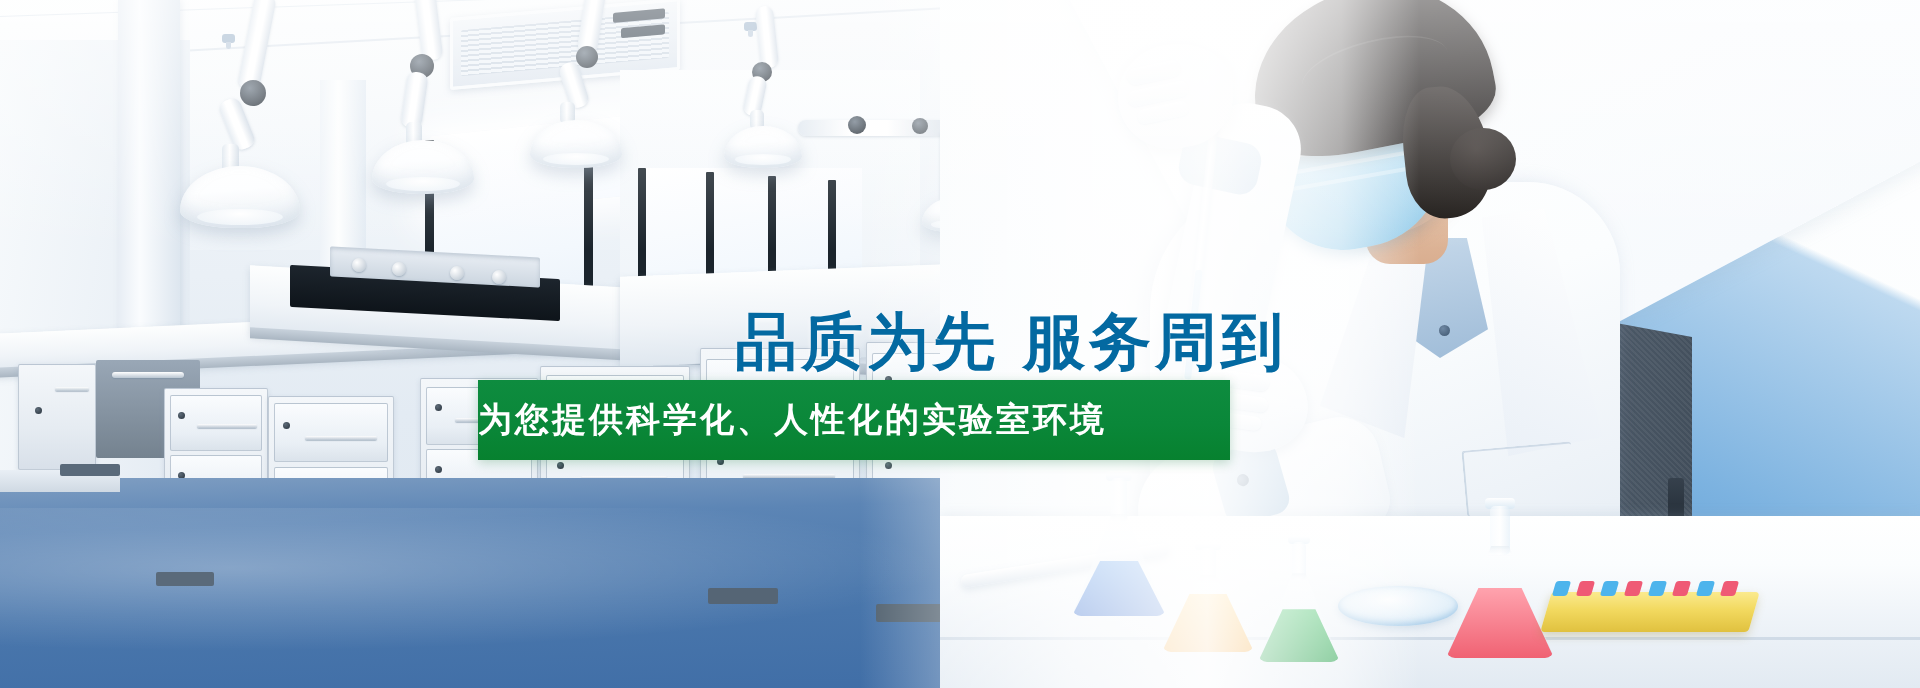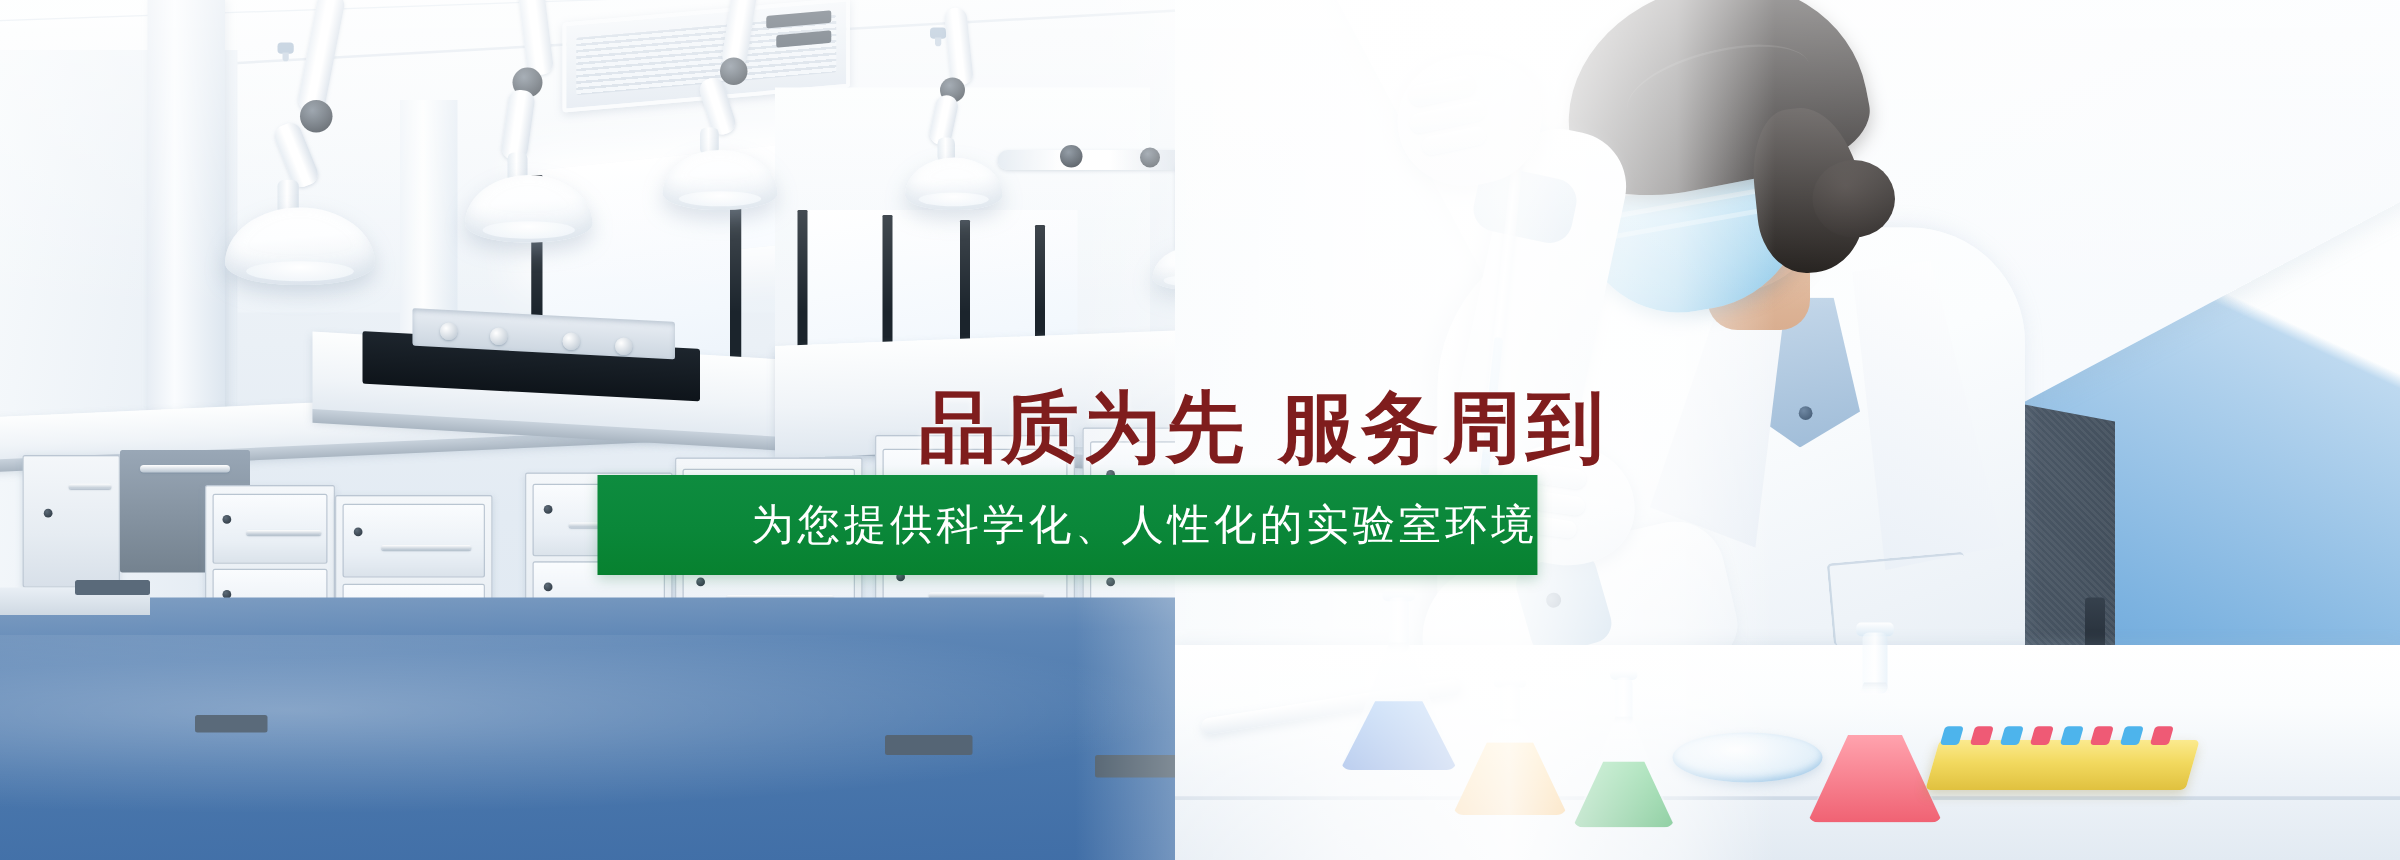--- a/index.html
+++ b/index.html
@@ -260,29 +260,29 @@
       background:linear-gradient(180deg,rgba(255,255,255,.55),rgba(255,255,255,0));}
 
   
   .textblock{left:0;top:0;width:1920px;height:688px;pointer-events:none;}
   .eng{position:absolute;left:455px;top:252px;
       font-family:"Liberation Serif","DejaVu Serif",serif;
       font-size:33px;letter-spacing:9px;color:rgba(96,126,196,.82);white-space:nowrap;
       text-shadow:0 1px 2px rgba(255,255,255,.85);}
   .cn-head{position:absolute;left:735px;top:300px;
       font-family:"DejaVu Sans","Liberation Sans",sans-serif;
-      font-size:62px;font-weight:bold;color:#7f1d1d;letter-spacing:4px;white-space:nowrap;
+      font-size:62px;font-weight:bold;color:#0369a1;letter-spacing:4px;white-space:nowrap;
       text-shadow:0 2px 5px rgba(255,255,255,.7),0 1px 0 rgba(255,255,255,.5);}
   .cn-head .sp{display:inline-block;width:24px;}
   .greenbar{position:absolute;left:478px;top:380px;width:752px;height:80px;
       background:linear-gradient(180deg,#0e8c3f 0%,#0a8739 55%,#07812f 100%);
       box-shadow:0 3px 10px rgba(10,110,50,.25);}
   .greenbar span{position:absolute;left:0;right:0;top:50%;transform:translateY(-50%);
-      text-align:right;color:#ffffff;font-size:34px;letter-spacing:3px;
-      font-family:"DejaVu Sans","Liberation Sans",sans-serif;white-space:nowrap;}
+      text-align:left;color:#ffffff;font-size:34px;letter-spacing:3px;
+      font-family:"DejaVu Sans","Liberation Sans",sans-serif;white-space:nowrap;font-weight:bold;}
 </style>
 </head>
 <body>
 
 <div class="stage">
 
   <div class="layer lab">
 
     <div class="layer ceiling"></div>
     <div class="layer ceiling-seam"></div>

